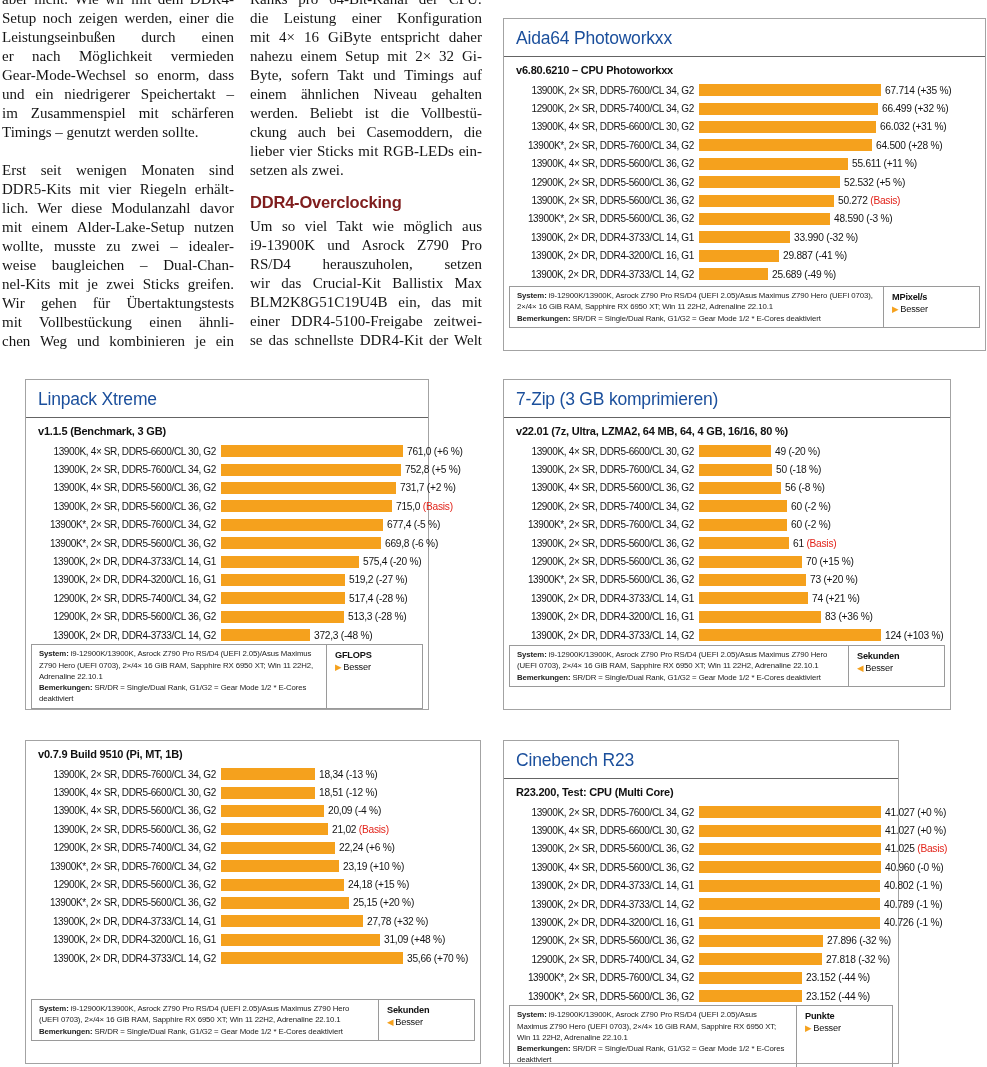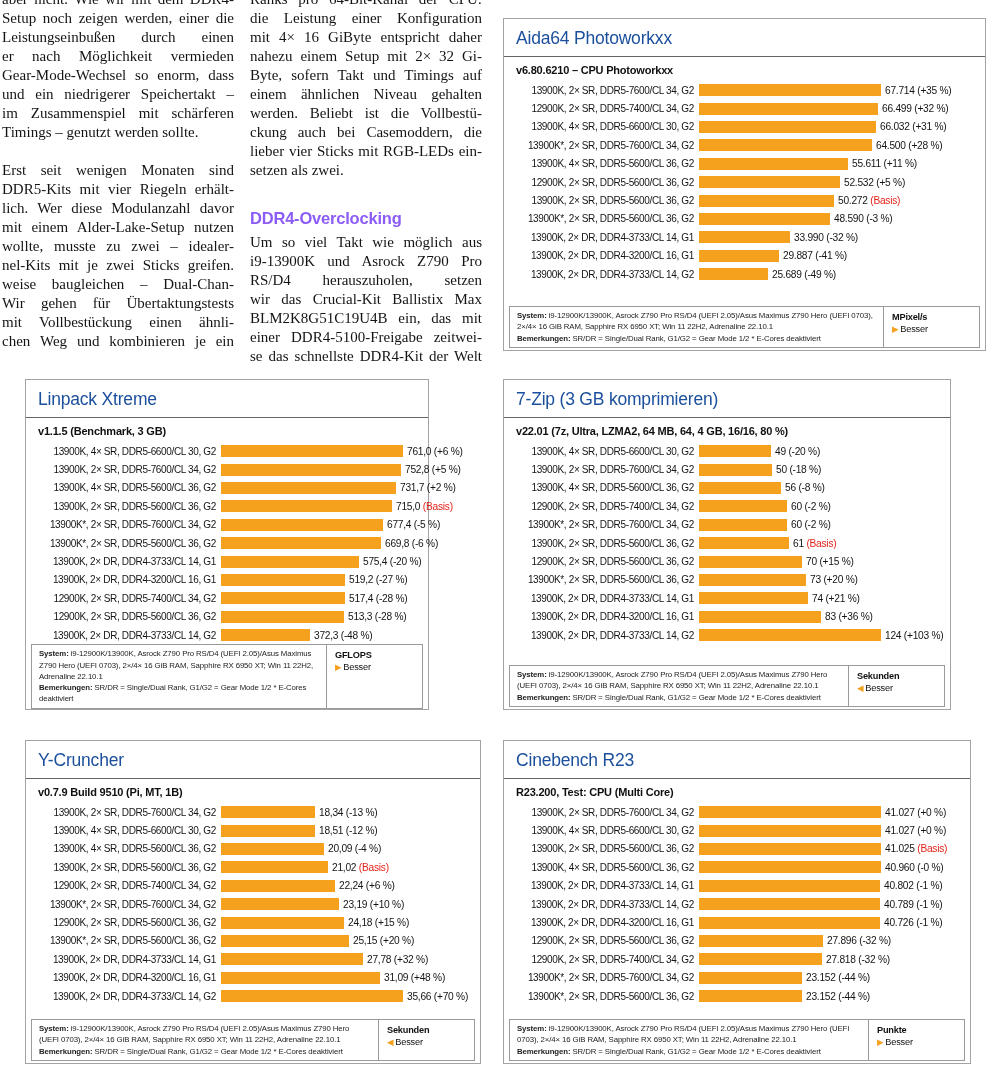--- a/index.html
+++ b/index.html
@@ -9,43 +9,43 @@
   
   .article{position:absolute;left:2px;top:0;width:480px;display:flex;gap:16px}
   .acol{width:232px;font-family:"Liberation Serif",serif;font-size:15px;
         line-height:19px;color:#141414}
   .line{text-align:justify;white-space:nowrap}
   .line.just{text-align:justify;text-align-last:justify;white-space:normal}
   .clip{height:9px;overflow:hidden}
   .clip .inner{margin-top:-10px}
   .gap{height:19px}
   .green-h{font-family:"Liberation Sans",sans-serif;font-weight:bold;
-           font-size:16.5px;color:#8b5cf6;margin:29px 0 5px;letter-spacing:-0.2px}
+           font-size:16.5px;color:#7f1d1d;margin:13px 0 5px;letter-spacing:-0.2px}
 
   
   .panel{position:absolute;border:1px solid #a3a3a3;background:#fff;
          display:flex;flex-direction:column;box-sizing:border-box}
   .pos-0{left:503px;top:18px;width:483px;height:333px}
   .pos-1{left:25px;top:379px;width:404px;height:331px}
   .pos-2{left:503px;top:379px;width:448px;height:331px}
   .pos-3{left:25px;top:740px;width:456px;height:324px}
-  .pos-4{left:503px;top:740px;width:468px;height:324px}
+  .pos-4{left:503px;top:740px;width:396px;height:324px}
 
   .p-title{font-size:17.5px;font-weight:normal;color:#1B4F9C;
            padding:9px 12px 7px;border-bottom:1.5px solid #646464;letter-spacing:-0.2px}
   .p-sub{font-size:11px;font-weight:bold;color:#101010;padding:7px 12px 3px;letter-spacing:-0.2px}
   .rows{padding:2px 0 0}
   .row{display:flex;align-items:center;height:18.4px}
   .rl{width:190px;min-width:190px;text-align:right;font-size:10px;
       letter-spacing:-0.35px;padding-right:5px;white-space:nowrap;color:#141414}
   .rb{height:12px;background:#F5A11D;flex:0 0 auto}
   .rv{font-size:10.2px;letter-spacing:-0.25px;margin-left:4px;white-space:nowrap;color:#141414}
   .rv .basis{color:#E2231A;font-weight:normal}
 
-  .p-footer{margin:auto 5px 2px;border:1px solid #9a9a9a;display:flex;align-items:stretch}
+  .p-footer{margin:auto 5px 22px;border:1px solid #9a9a9a;display:flex;align-items:stretch}
   .f-left{flex:1;padding:3px 7px;font-size:7.8px;line-height:1.45;
           letter-spacing:-0.1px;color:#222}
   .f-left b{letter-spacing:-0.1px}
   .f-right{width:96px;border-left:1px solid #9a9a9a;padding:5px 8px;box-sizing:border-box}
   .f-unit{font-weight:bold;font-size:9.2px;letter-spacing:-0.2px}
   .f-besser{font-size:9.2px;margin-top:2px;letter-spacing:-0.2px}
   .arrow{color:#F5A11D;font-size:8.5px;margin-right:2px}
 </style>
 </head>
 <body>
@@ -61,22 +61,22 @@
       <div class="line just">Gear-Mode-Wechsel so enorm, dass</div>
       <div class="line just">und ein niedrigerer Speichertakt –</div>
       <div class="line just">im Zusammenspiel mit schärferen</div>
       <div class="line">Timings – genutzt werden sollte.</div>
       <div class="gap"></div>
       <div class="line just">Erst seit wenigen Monaten sind</div>
       <div class="line just">DDR5-Kits mit vier Riegeln erhält-</div>
       <div class="line just">lich. Wer diese Modulanzahl davor</div>
       <div class="line just">mit einem Alder-Lake-Setup nutzen</div>
       <div class="line just">wollte, musste zu zwei – idealer-</div>
+      <div class="line just">weise baugleichen – Dual-Chan-</div>
       <div class="line just">nel-Kits mit je zwei Sticks greifen.</div>
-      <div class="line just">weise baugleichen – Dual-Chan-</div>
       <div class="line just">Wir gehen für Übertaktungstests</div>
       <div class="line just">mit Vollbestückung einen ähnli-</div>
       <div class="line just">chen Weg und kombinieren je ein</div>
     </div>
   <div class="acol">
       <div class="clip">
         <div class="inner line just">Ranks pro 64-Bit-Kanal der CPU:</div>
       </div>
       <div class="line just">die Leistung einer Konfiguration</div>
       <div class="line just">mit 4× 16 GiByte entspricht daher</div>
@@ -305,21 +305,20 @@
         <div><b>System:</b> i9-12900K/13900K, Asrock Z790 Pro RS/D4 (UEFI 2.05)/Asus Maximus Z790 Hero (UEFI 0703), 2×/4× 16 GiB RAM, Sapphire RX 6950 XT; Win 11 22H2, Adrenaline 22.10.1</div>
         <div><b>Bemerkungen:</b> SR/DR = Single/Dual Rank, G1/G2 = Gear Mode 1/2 * E-Cores deaktiviert</div>
       </div>
       <div class="f-right">
         <div class="f-unit">Sekunden</div>
         <div class="f-besser"><span class="arrow">◀</span>Besser</div>
       </div>
     </div>
   </div>
 <div class="panel pos-3">
-    <div class="p-title">Y-Cruncher</div>
     <div class="p-sub">v0.7.9 Build 9510 (Pi, MT, 1B)</div>
     <div class="rows">
       <div class="row">
         <span class="rl">13900K, 2× SR, DDR5-7600/CL 34, G2</span>
         <span class="rb" style="width: 94px;"></span>
         <span class="rv">18,34 <span>(-13 %)</span></span>
       </div>
       <div class="row">
         <span class="rl">13900K, 4× SR, DDR5-6600/CL 30, G2</span>
         <span class="rb" style="width: 94px;"></span>

